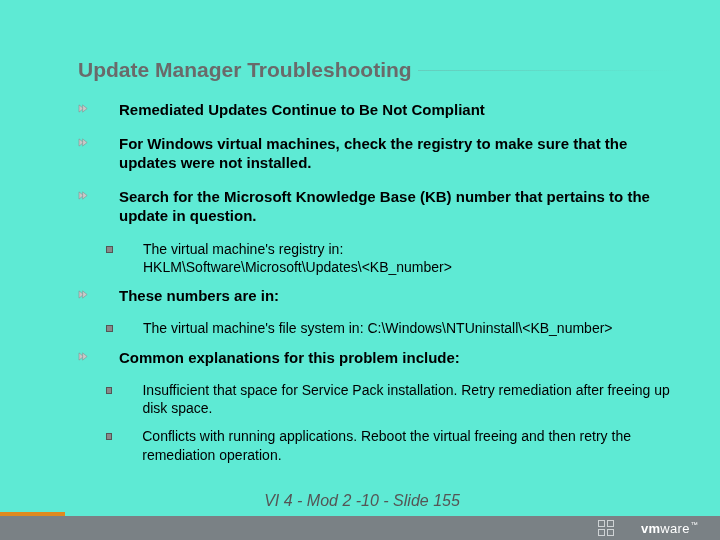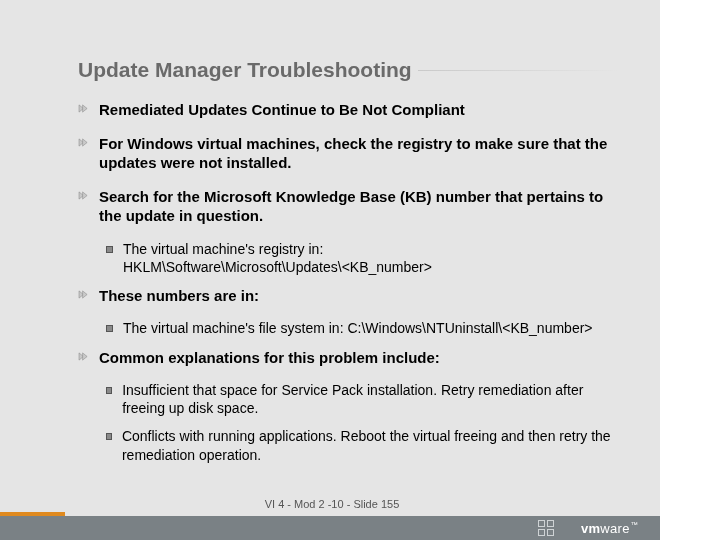--- a/index.html
+++ b/index.html
@@ -1,34 +1,34 @@
 <!DOCTYPE html>
 <html><head>
 <meta charset="utf-8">
 <style>
   * { box-sizing: border-box; margin: 0; padding: 0; }
   html, body { width: 720px; height: 540px; font-family: Arial, Helvetica, sans-serif; background: #fff; overflow: hidden; }
   .slide {
-    width: 660px; height: 540px; position: relative;
-    background: #e5e5e5;
+    width: 720px; height: 540px; position: relative;
+    background: #5eead4;
   }
   .content {
     position: absolute; left: 78px; top: 58px; right: 40px;
   }
   .title-row { display: flex; align-items: center; }
   .title {
     font-size: 21px; color: #6a6a6a; font-weight: bold;
     padding-right: 6px;
   }
   .title-line {
     flex: 1; height: 1px;
     background: linear-gradient(to right, rgba(120,120,120,0.25), rgba(120,120,120,0));
   }
   .list { margin-top: 18px; }
-  .item { display: flex; margin-bottom: 14px; }
+  .item { display: flex; margin-bottom: 14px; gap: 20px; }
   .item.nested { margin-left: 28px; margin-bottom: 10px; }
   .bullet {
     flex: 0 0 auto; margin-right: 10px; margin-top: 4px;
   }
   .chev svg { width: 11px; height: 9px; display: block; }
   .sq { width: 7px; height: 7px; background: #8a8a8a; border: 1px solid #555; margin-top: 6px; margin-right: 10px; }
   .txt { font-size: 15px; line-height: 1.3; color: #000; }
   .item .txt.bold { font-weight: bold; }
   .item.nested .txt { font-size: 14px; font-weight: normal; }
   .subline { display:block; }
@@ -39,21 +39,21 @@
   .footer-bar-dark {
     position: absolute; left: 0; right: 0; bottom: 0; height: 24px;
     background: #7a8185;
   }
   .footer-bar-orange {
     position: absolute; left: 0; bottom: 24px; height: 4px; width: 65px;
     background: #e08a1f;
   }
   .footer-text {
     position: absolute; left: 4px; right: 0; bottom: 30px;
-    text-align: center; font-size: 11px; color: #555;
+    text-align: center; font-size: 16px; color: #555; font-style: italic;
   }
   .footer-pg { }
   .logo {
     position: absolute; right: 22px; bottom: 3px; height: 18px;
     display: flex; align-items: center; color: #fff; font-size: 13px;
     letter-spacing: 0.3px;
   }
   .logo-boxes {
     width: 16px; height: 16px; position: relative; margin-right: 5px;
   }

